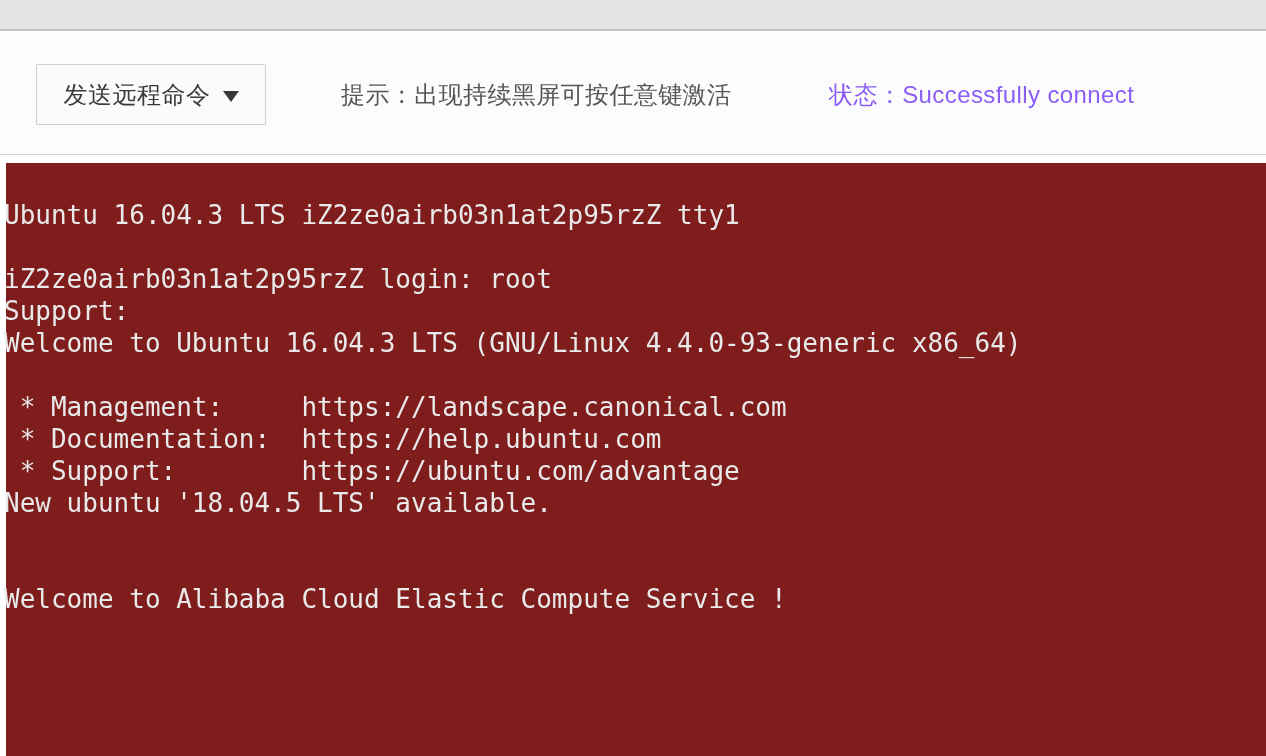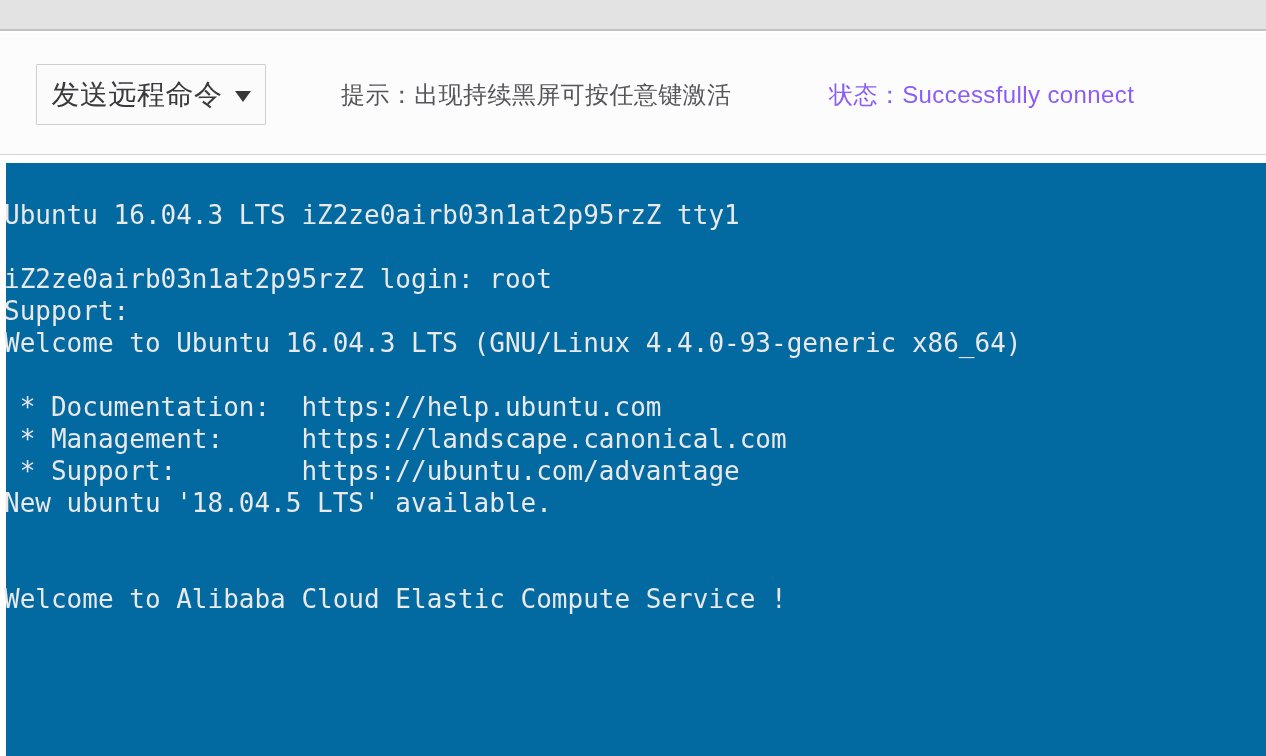--- a/index.html
+++ b/index.html
@@ -56,21 +56,21 @@
     border: 1px solid #cfcfd2;
     border-radius: 1px;
     display: flex;
     align-items: center;
     justify-content: center;
     gap: 12px;
     cursor: pointer;
     user-select: none;
   }
   .send-cmd-btn .btn-label {
-    font-size: 28px;
+    font-size: 24px;
     color: #3a3a3c;
     letter-spacing: 0.5px;
     line-height: 1;
   }
   .caret-down {
     width: 0;
     height: 0;
     border-left: 8px solid transparent;
     border-right: 8px solid transparent;
     border-top: 11px solid #38383a;
@@ -108,21 +108,21 @@
     height: 600px;
     background: #ffffff;
     box-sizing: border-box;
   }
   .terminal-screen {
     position: absolute;
     left: 3px;
     top: 7px;
     width: 1263px;
     height: 593px;
-    background: #0369a1;
+    background: #7f1d1d;
     overflow: hidden;
     box-sizing: border-box;
     padding: 0;
   }
   .term-line {
     font-family: "DejaVu Sans Mono", "Liberation Mono", monospace;
     font-size: 26px;
     line-height: 32px;
     height: 32px;
     color: #e9e9e9;
@@ -177,22 +177,22 @@
   <div class="terminal-frame">
     <div class="terminal-screen">
       <div class="left-edge-strip"></div>
       <div class="term-lines">
           <div class="term-line">Ubuntu 16.04.3 LTS iZ2ze0airb03n1at2p95rzZ tty1</div>
           <div class="term-line"></div>
           <div class="term-line">iZ2ze0airb03n1at2p95rzZ login: root</div>
           <div class="term-line">Support:</div>
           <div class="term-line">Welcome to Ubuntu 16.04.3 LTS (GNU/Linux 4.4.0-93-generic x86_64)</div>
           <div class="term-line"></div>
+          <div class="term-line"> * Management:     https://landscape.canonical.com</div>
           <div class="term-line"> * Documentation:  https://help.ubuntu.com</div>
-          <div class="term-line"> * Management:     https://landscape.canonical.com</div>
           <div class="term-line"> * Support:        https://ubuntu.com/advantage</div>
           <div class="term-line">New ubuntu '18.04.5 LTS' available.</div>
           <div class="term-line"></div>
           <div class="term-line"></div>
           <div class="term-line">Welcome to Alibaba Cloud Elastic Compute Service !</div>
           <div class="term-line"></div>
         </div>
     </div>
   </div>
 

